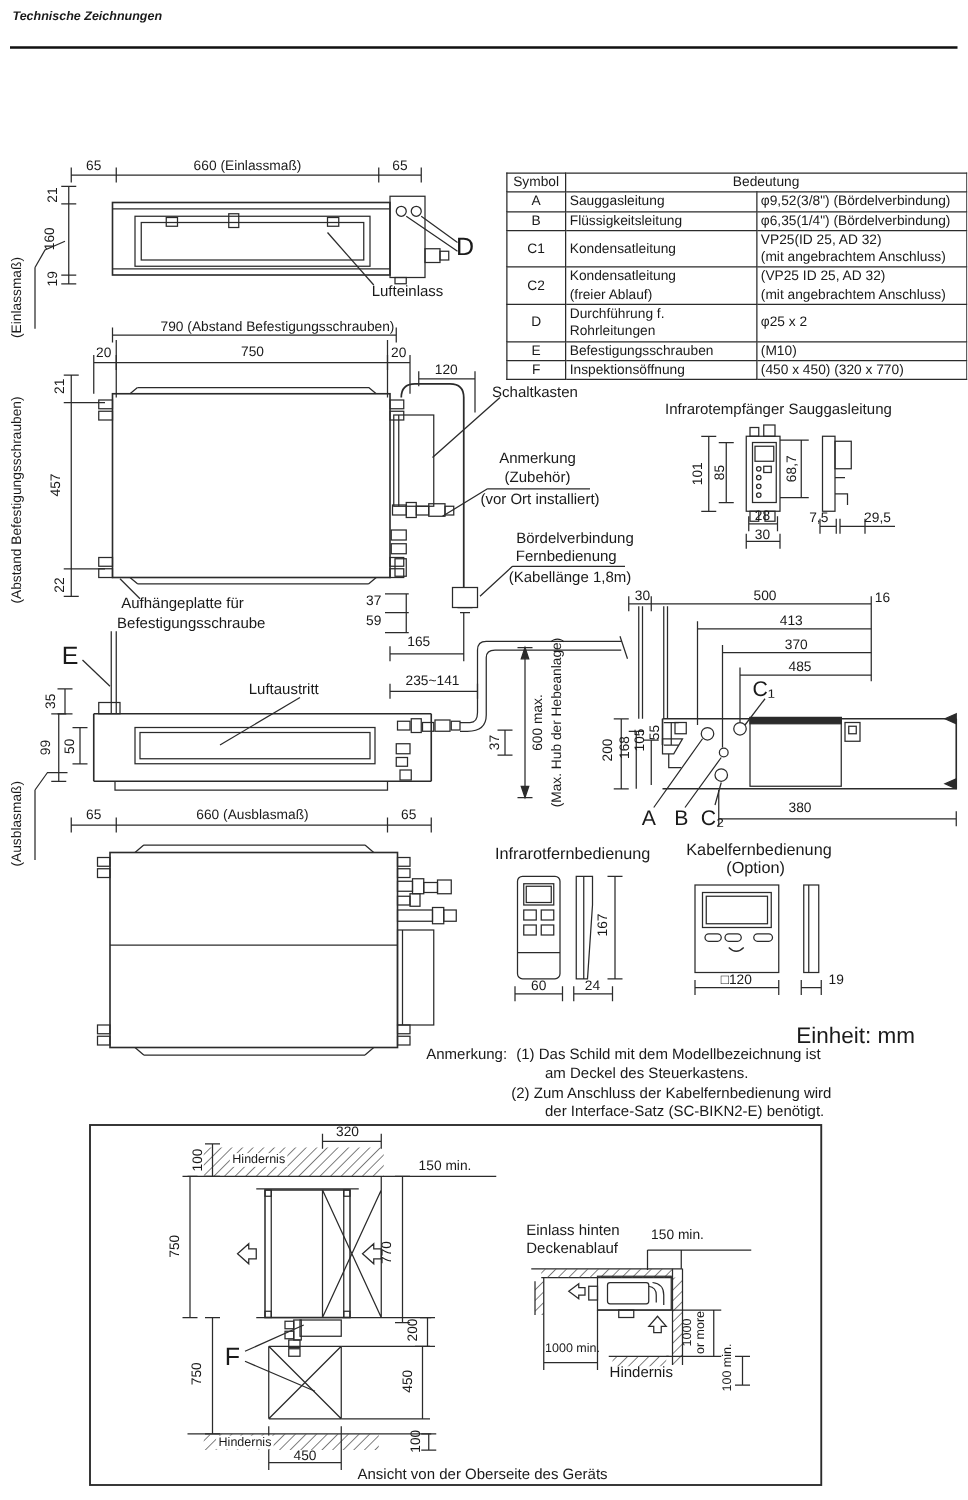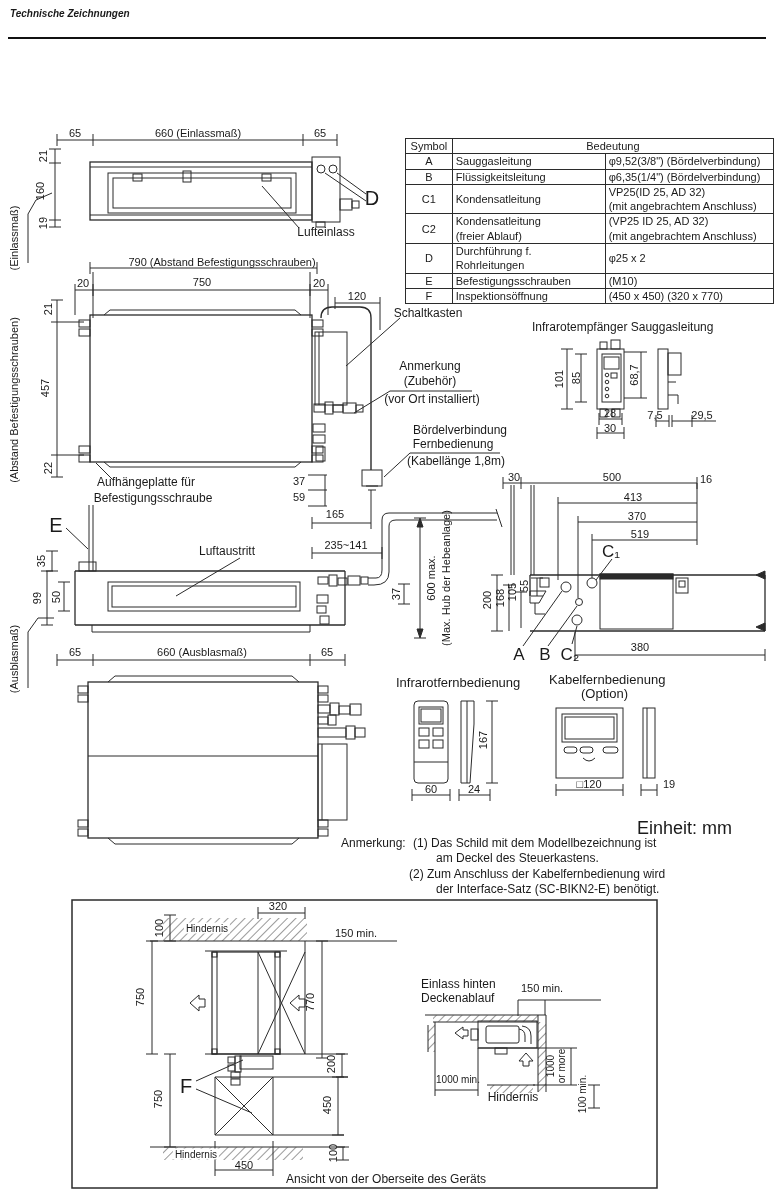--- a/index.html
+++ b/index.html
@@ -381,21 +381,21 @@
   <div class="lbl" style="left:75px;top:652px">65</div>
   <div class="lbl" style="left:202px;top:652px">660 (Ausblasmaß)</div>
   <div class="lbl" style="left:327px;top:652px">65</div>
   <div class="lbl rot" style="left:14px;top:659px">(Ausblasmaß)</div>
 
   <div class="lbl" style="left:514px;top:477px">30</div>
   <div class="lbl" style="left:612px;top:477px">500</div>
   <div class="lbl" style="left:706px;top:479px">16</div>
   <div class="lbl" style="left:633px;top:497px">413</div>
   <div class="lbl" style="left:637px;top:516px">370</div>
-  <div class="lbl" style="left:640px;top:534px">519</div>
+  <div class="lbl" style="left:640px;top:534px">485</div>
   <div class="lbl rot" style="left:431px;top:578px">600 max.</div>
   <div class="lbl rot" style="left:446px;top:578px">(Max. Hub der Hebeanlage)</div>
   <div class="lbl rot" style="left:487px;top:600px">200</div>
   <div class="lbl rot" style="left:500px;top:598px">168</div>
   <div class="lbl rot" style="left:512px;top:592px">105</div>
   <div class="lbl rot" style="left:524px;top:586px">55</div>
   <div class="lbl s17" style="left:611px;top:552px">C₁</div>
   <div class="lbl s17" style="left:519px;top:655px">A</div>
   <div class="lbl s17" style="left:545px;top:655px">B</div>
   <div class="lbl s17" style="left:570px;top:655px">C₂</div>

